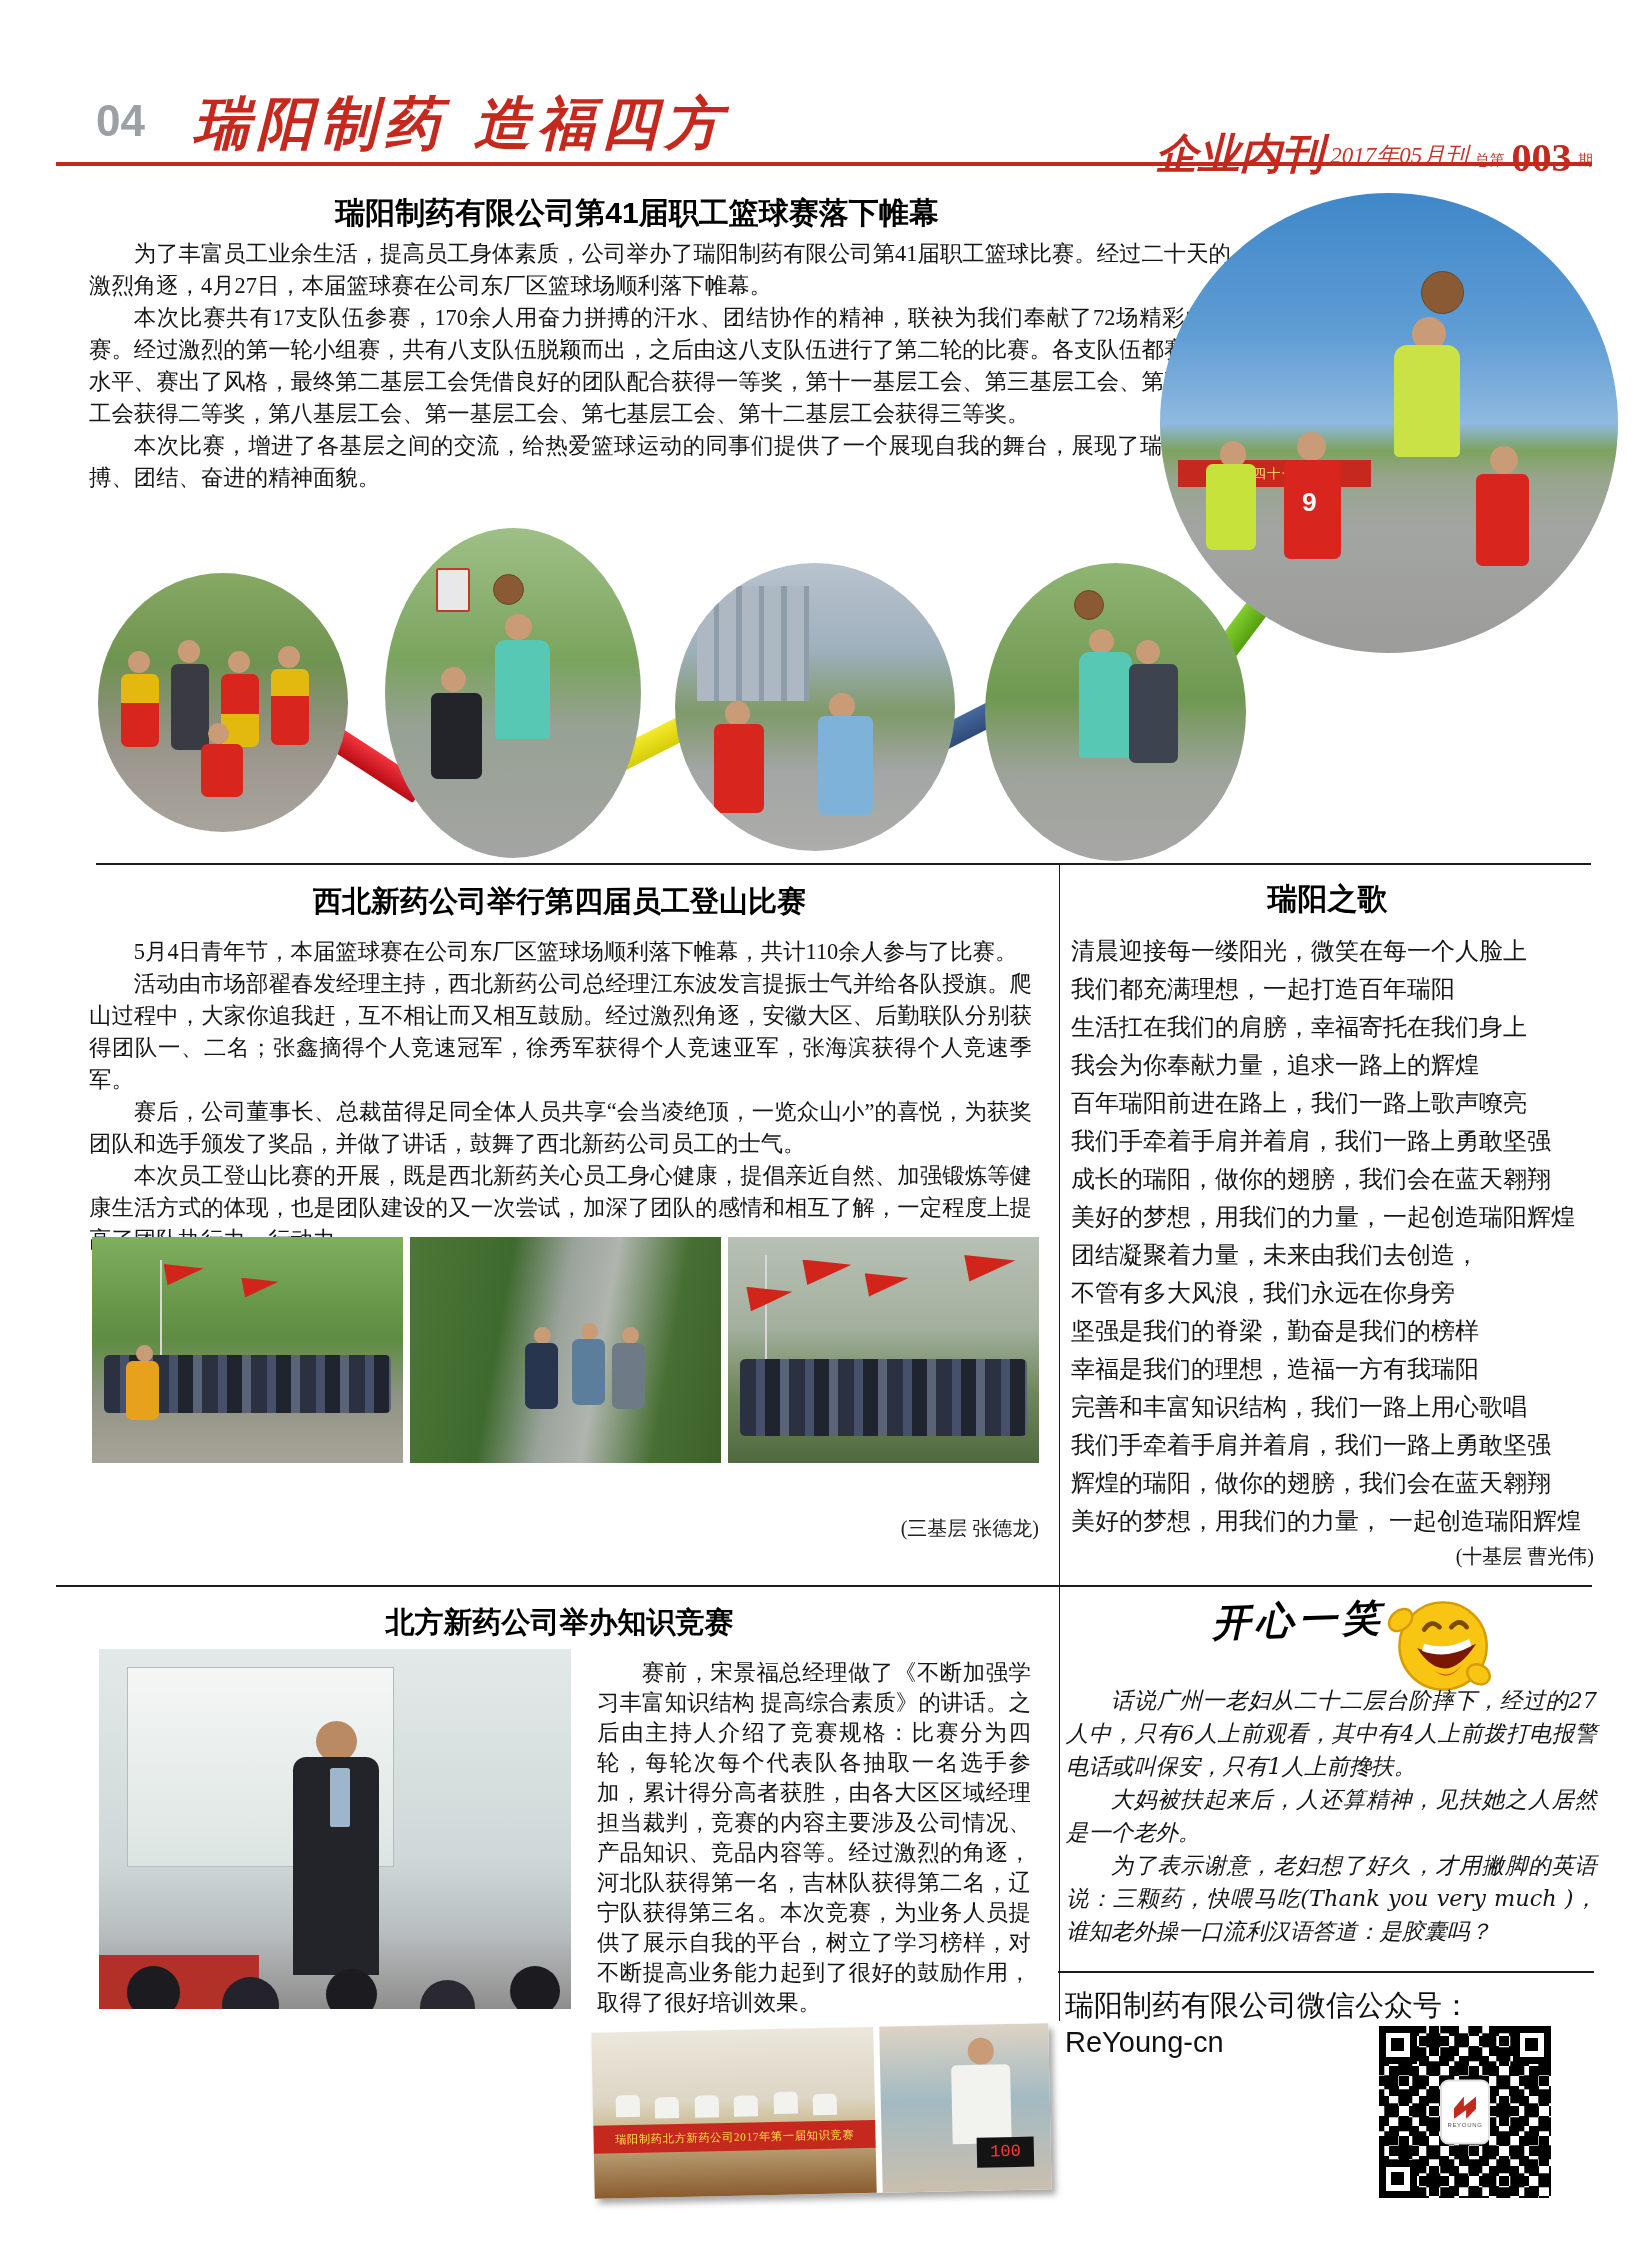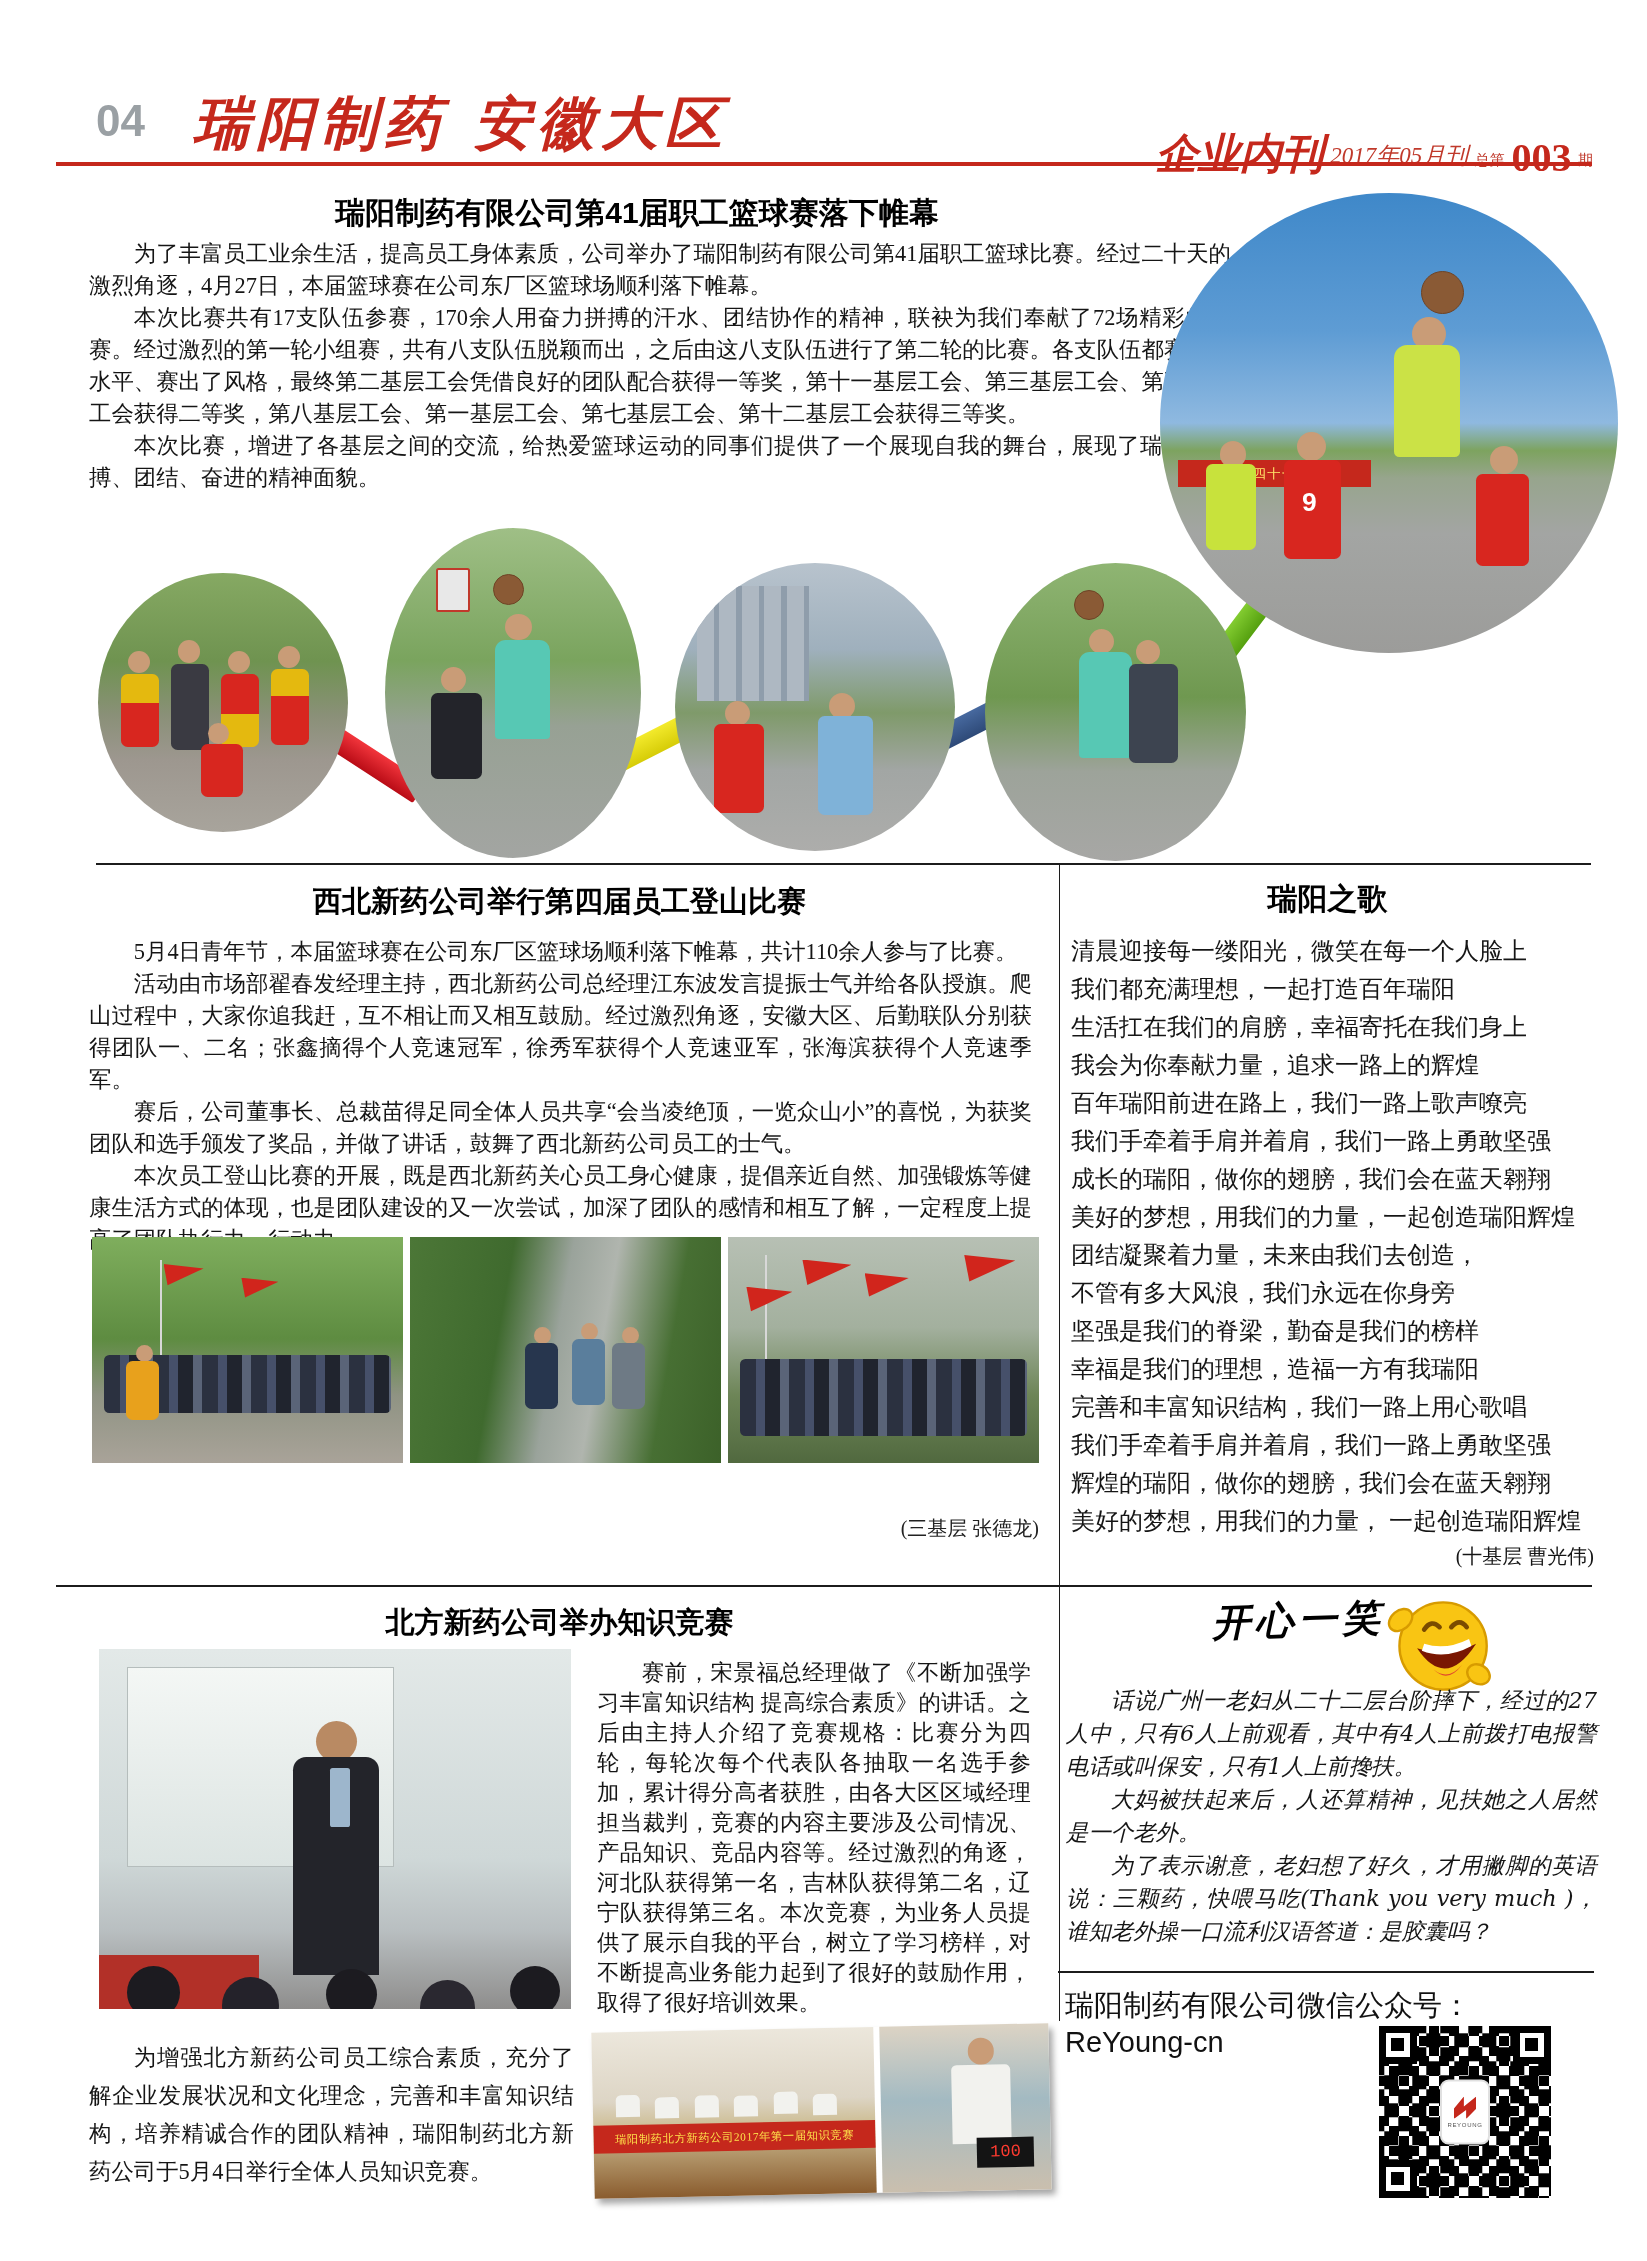--- a/index.html
+++ b/index.html
@@ -128,21 +128,21 @@
            align-items:center;justify-content:center;gap:2.6px;}
   .qr-mark{width:22.4px;height:22.4px;background:#c5281c;clip-path:polygon(0 55%,45% 0,45% 45%,100% 0,100% 55%,55% 100%,55% 60%,0 100%);}
   .qr-logo span{font-size:6px;letter-spacing:0.7px;color:#555;font-family:"Liberation Sans",sans-serif;}
 </style>
 </head>
 <body>
 
 <div class="page">
 
   <div class="abs mh-pg">04</div>
-  <div class="abs mh-slogan">瑞阳制药 安徽大区</div>
+  <div class="abs mh-slogan">瑞阳制药 造福四方</div>
   <div class="abs mh-issue">
     <span class="lab">企业内刊</span>
     <span class="date">2017年05月刊</span>
     <span class="pre">总第</span>
     <span class="no">003</span>
     <span class="suf">期</span>
   </div>
   <div class="abs rule-red"></div>
 
   <div class="abs h1 bk-title">瑞阳制药有限公司第41届职工篮球赛落下帷幕</div>
@@ -276,23 +276,20 @@
     <div class="redband"></div>
     <div class="head" style="left:6%;top:88%;width:53px;height:53px;background:#1c1b20;"></div>
     <div class="head" style="left:26%;top:91%;width:57px;height:57px;background:#24222a;"></div>
     <div class="head" style="left:48%;top:89%;width:51px;height:51px;background:#1c1b20;"></div>
     <div class="head" style="left:68%;top:92%;width:55px;height:55px;background:#2a2830;"></div>
     <div class="head" style="left:87%;top:88%;width:50px;height:50px;background:#1c1b20;"></div>
   </div>
   <div class="abs bodytxt qz-col">
     <p>赛前，宋景福总经理做了《不断加强学习丰富知识结构 提高综合素质》的讲话。之后由主持人介绍了竞赛规格：比赛分为四轮，每轮次每个代表队各抽取一名选手参加，累计得分高者获胜，由各大区区域经理担当裁判，竞赛的内容主要涉及公司情况、产品知识、竞品内容等。经过激烈的角逐，河北队获得第一名，吉林队获得第二名，辽宁队获得第三名。本次竞赛，为业务人员提供了展示自我的平台，树立了学习榜样，对不断提高业务能力起到了很好的鼓励作用，取得了很好培训效果。</p>
   </div>
-  <div class="abs bodytxt qz-intro">
-    <p>为增强北方新药公司员工综合素质，充分了解企业发展状况和文化理念，完善和丰富知识结构，培养精诚合作的团队精神，瑞阳制药北方新药公司于5月4日举行全体人员知识竞赛。</p>
-  </div>
   <div class="abs qz-photo2">
     <div class="vp-left">
       <div class="shirt" style="left:8%;top:38%;width:24px;height:22.4px;"></div>
       <div class="shirt" style="left:22%;top:40%;width:24px;height:21px;"></div>
       <div class="shirt" style="left:36%;top:39%;width:24px;height:22px;"></div>
       <div class="shirt" style="left:50%;top:40%;width:24px;height:21px;"></div>
       <div class="shirt" style="left:64%;top:38%;width:24px;height:22.4px;"></div>
       <div class="shirt" style="left:78%;top:40%;width:24px;height:21px;"></div>
       <div class="vp-banner">瑞阳制药北方新药公司2017年第一届知识竞赛</div>
     </div>

